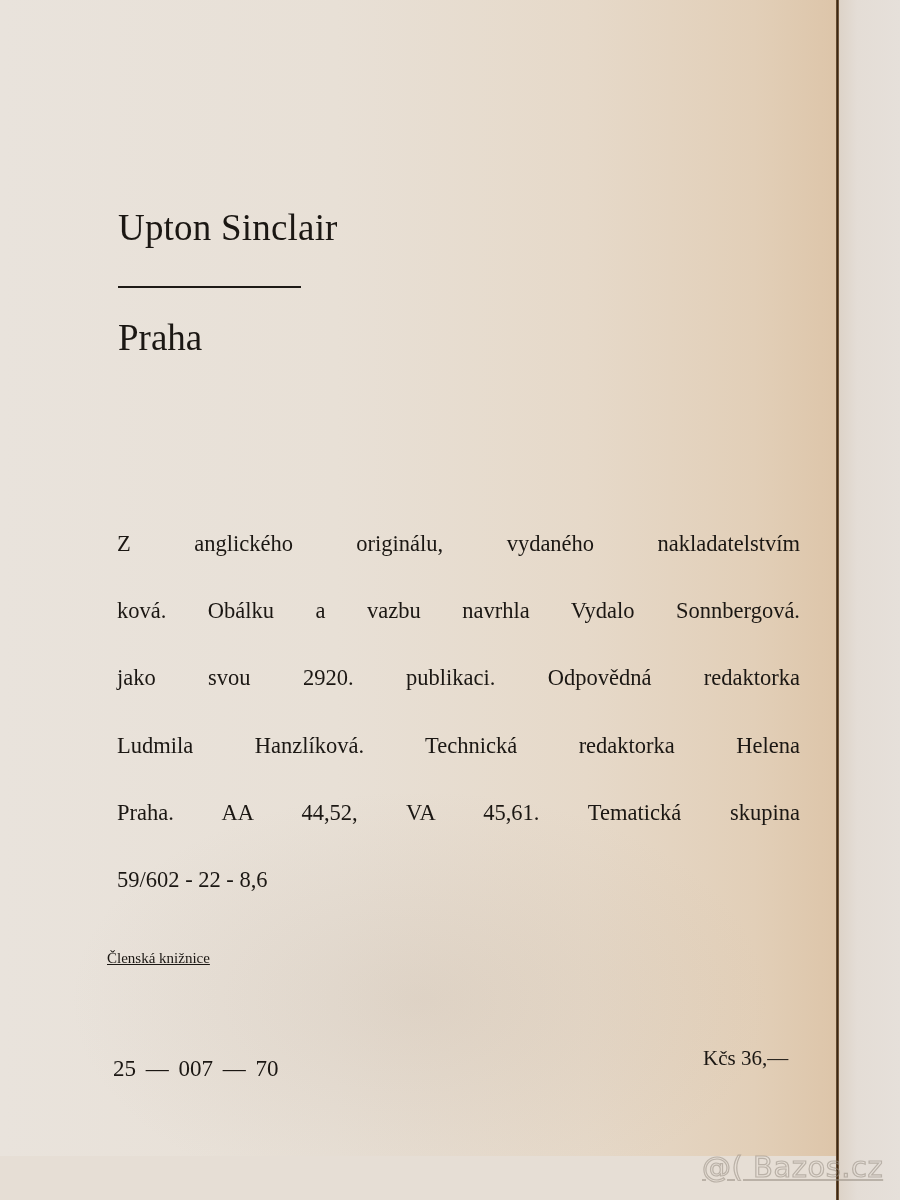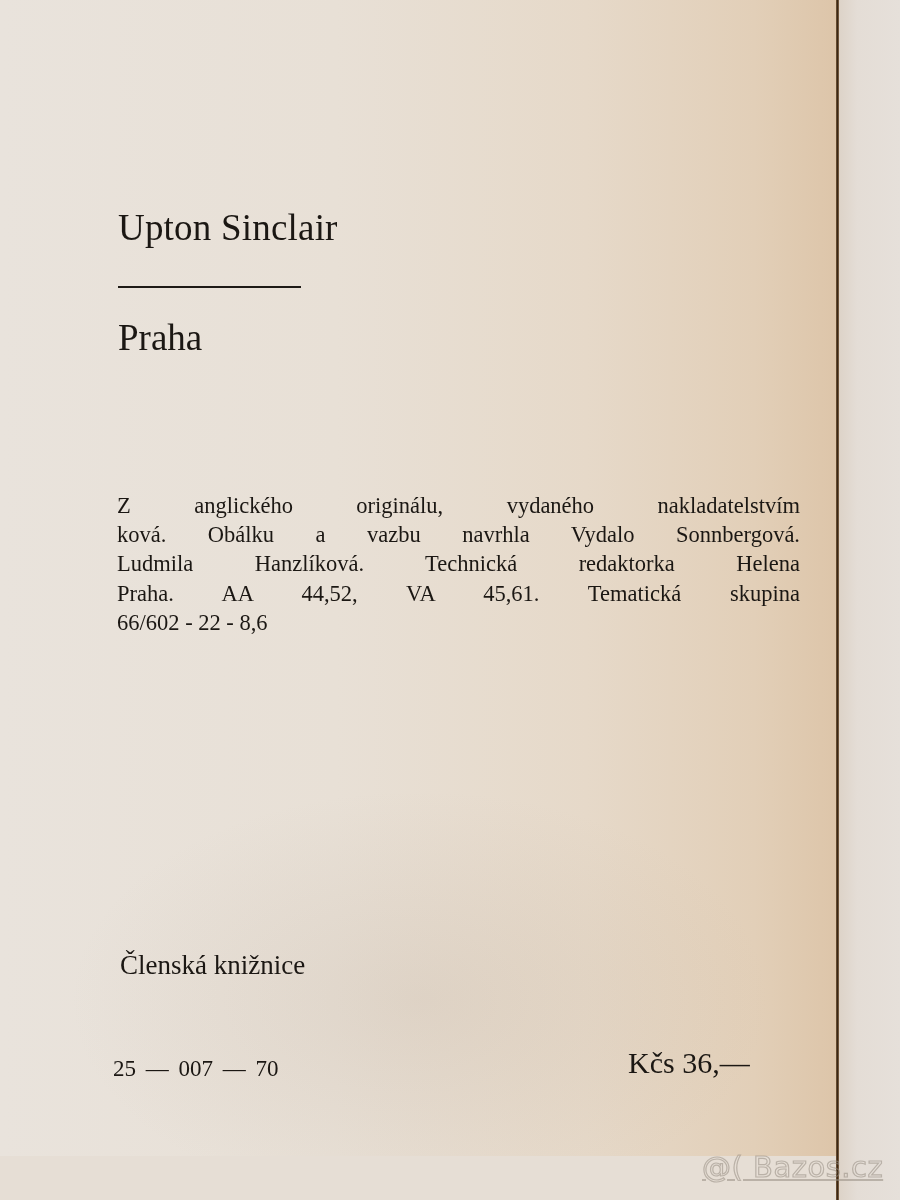--- a/index.html
+++ b/index.html
@@ -70,45 +70,47 @@
       top: 491px;
       width: 683px;
       font-size: 22.5px;
       line-height: 29.2px;
     }
     .colophon .line {
       display: block;
       white-space: nowrap;
       text-align: justify;
       text-align-last: justify;
+      margin-top: 38px;
     }
     .colophon .line.last {
       text-align-last: left;
     }
     .series {
       position: absolute;
-      left: 120px;
+      left: 107px;
       top: 950px;
-      font-size: 27px;
+      font-size: 15px;
       white-space: nowrap;
+      text-decoration: underline;
     }
     .code {
       position: absolute;
       left: 113px;
       top: 1056px;
       font-size: 23px;
       white-space: nowrap;
       word-spacing: 4px;
       font-family: Liberation Serif, serif;
     }
     .price {
       position: absolute;
-      left: 628px;
+      left: 703px;
       top: 1046px;
-      font-size: 30px;
+      font-size: 21px;
       white-space: nowrap;
     }
     .watermark {
       position: absolute;
       left: 702px;
       top: 1150px;
       font-family: "DejaVu Sans", "Liberation Sans", sans-serif;
       font-size: 29px;
       color: rgba(255,255,255,0.0);
       -webkit-text-stroke: 1.2px rgba(150,140,130,0.55);
@@ -121,23 +123,24 @@
 <body>
 
 <div class="page">
   <div class="author">Upton Sinclair</div>
   <div class="title-rule"></div>
   <div class="title">Praha</div>
 
   <div class="colophon">
     <span class="line">Z anglického originálu, vydaného nakladatelstvím</span>
     <span class="line">ková. Obálku a vazbu navrhla Vydalo Sonnbergová.</span>
+    <span class="line">jako svou 2920. publikaci. Odpovědná redaktorka</span>
     <span class="line">Ludmila Hanzlíková. Technická redaktorka Helena</span>
     <span class="line">Praha. AA 44,52, VA 45,61. Tematická skupina</span>
-    <span class="line last">66/602 - 22 - 8,6</span>
+    <span class="line last">59/602 - 22 - 8,6</span>
   </div>
 
   <div class="series">Členská knižnice</div>
   <div class="code">25 — 007 — 70</div>
   <div class="price">Kčs 36,—</div>
 </div>
 
 <div class="page-edge"></div>
 <div class="next-page"></div>
 

